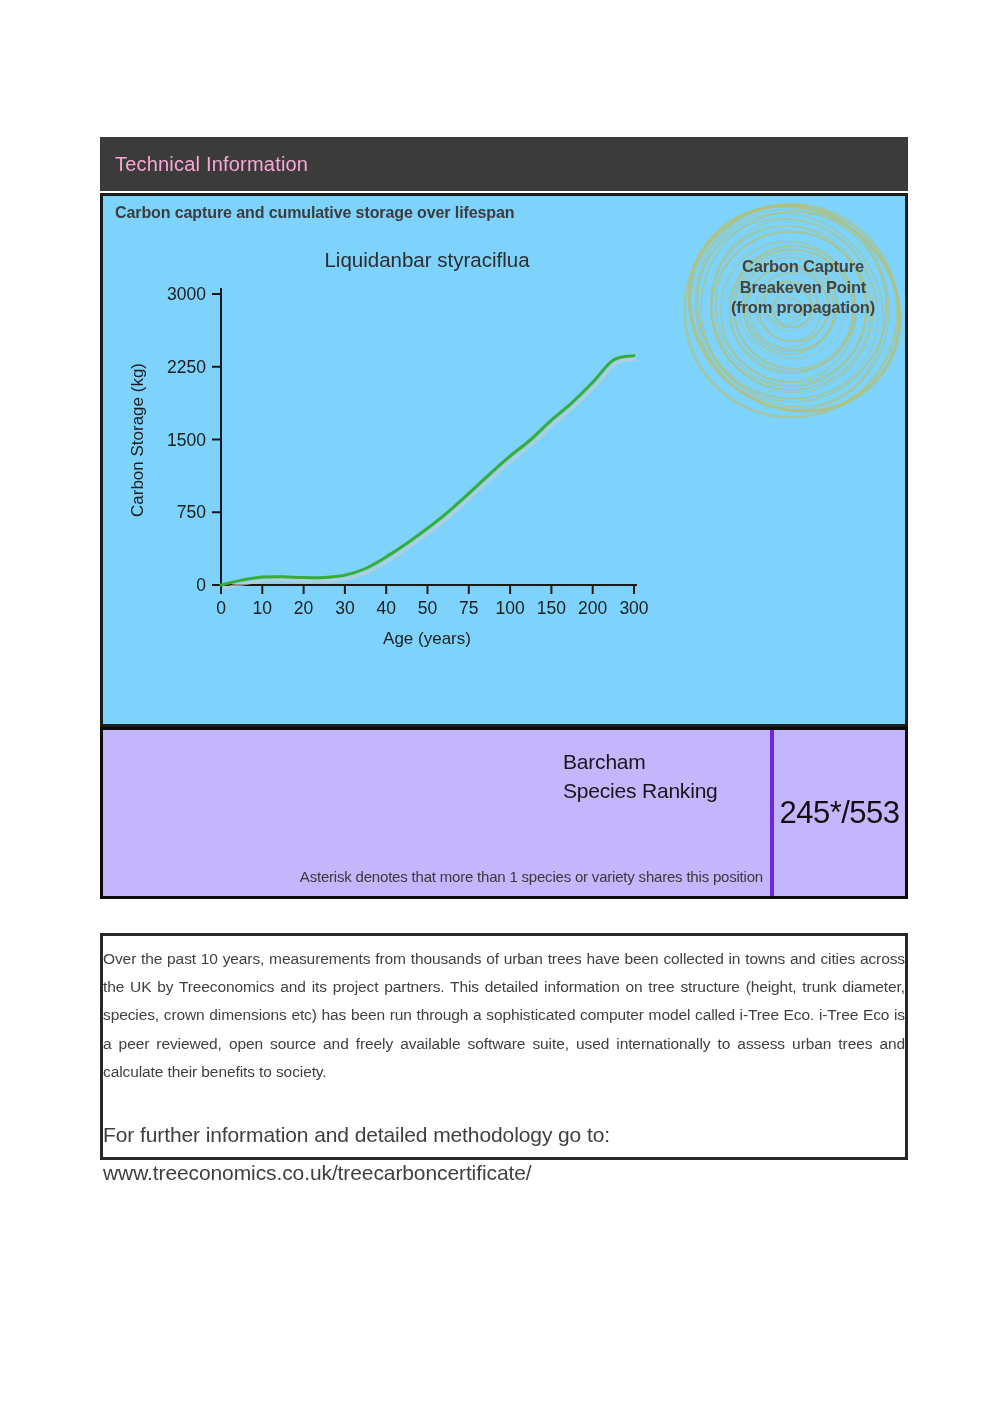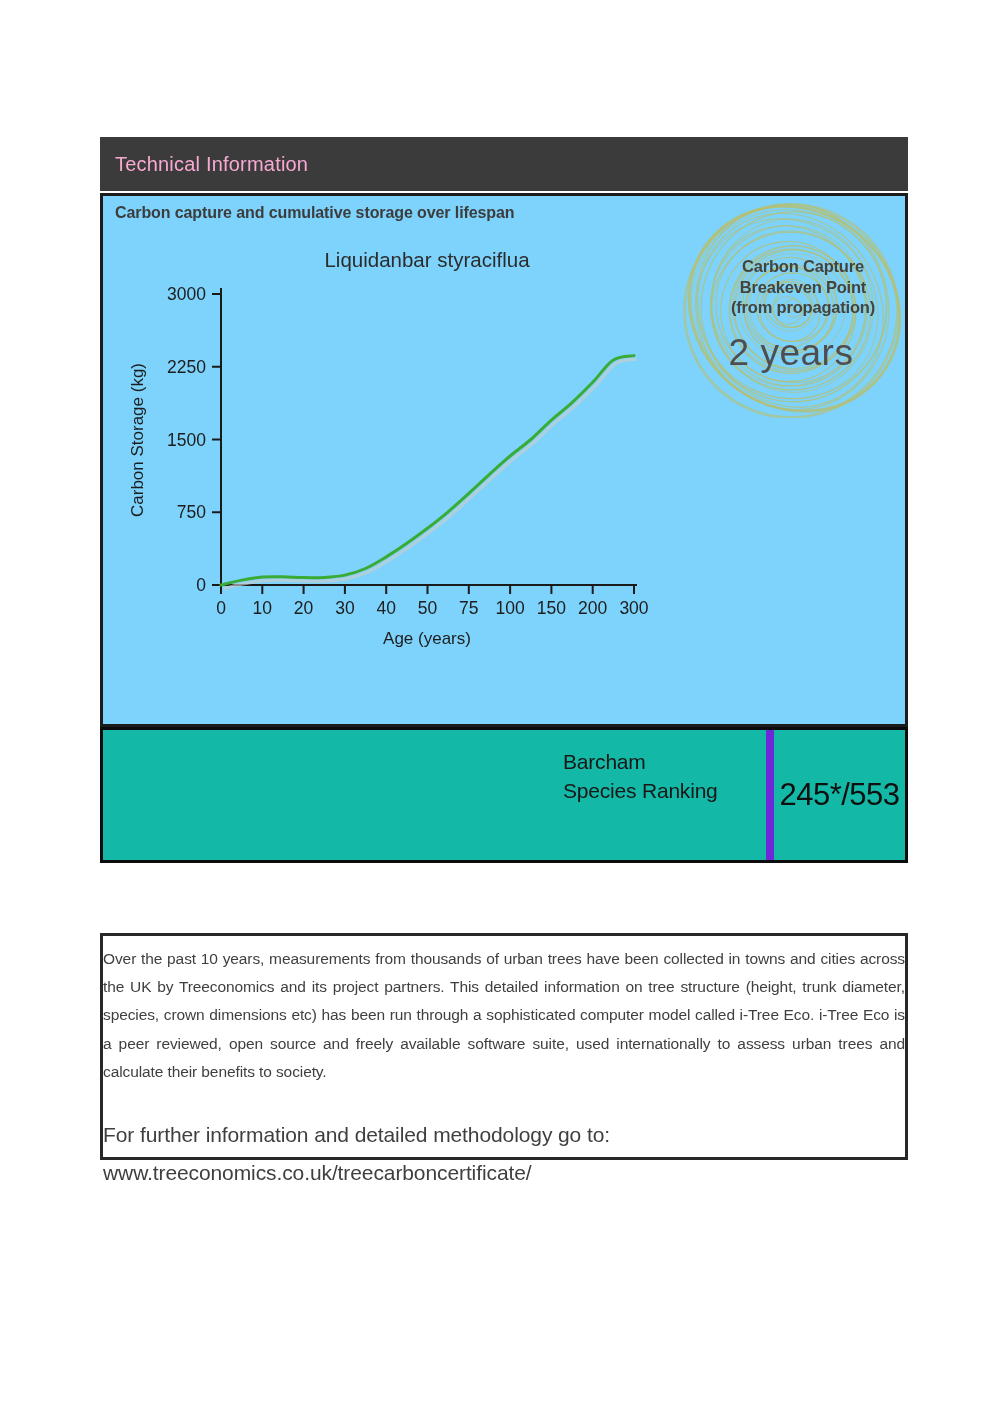--- a/index.html
+++ b/index.html
@@ -22,26 +22,26 @@
   .rings{position:absolute;left:577px;top:4px;width:222px;height:218px;}
   .rings svg{position:absolute;left:0;top:0;}
   .rings-text{position:absolute;left:0;top:0;width:222px;height:218px;text-align:center;}
   .rings-title{position:absolute;left:12px;top:56px;width:222px;font-size:16.5px;font-weight:bold;
                color:#44443c;line-height:1.25;white-space:pre-line;letter-spacing:-.2px;}
   .rings-value{position:absolute;left:0;top:132px;width:222px;font-size:37px;color:#4e4e50;letter-spacing:.5px;}
 
   .chart-caption{position:absolute;left:12px;top:470px;width:778px;font-size:15.5px;line-height:1.45;
                  color:#3f3f3f;letter-spacing:-.1px;}
 
-  .ranking-box{position:absolute;left:0;top:727px;width:808px;height:136px;background:#14b8a6;
+  .ranking-box{position:absolute;left:0;top:727px;width:808px;height:172px;background:#c4b5fd;
                border:3px solid #0c0c0c;box-sizing:border-box;display:flex;}
   .ranking-left{position:relative;flex:1 1 auto;}
   .ranking-title{position:absolute;left:460px;top:18px;font-size:21px;color:#171717;line-height:1.38;letter-spacing:-.2px;}
   .ranking-note{position:absolute;right:7px;bottom:11px;font-size:15px;color:#3a3a3a;letter-spacing:-.2px;}
-  .ranking-right{flex:0 0 131px;border-left:8px solid #6d28d9;display:flex;align-items:center;
+  .ranking-right{flex:0 0 131px;border-left:4px solid #6d28d9;display:flex;align-items:center;
                  justify-content:center;font-size:31px;color:#0f0f0f;letter-spacing:-.5px;}
 
   .info-box{position:absolute;left:0;top:933px;width:808px;height:227px;background:#fff;
             border:3px solid #282828;box-sizing:border-box;padding:9px 0;}
   .info-paragraph{margin:0;font-size:15.5px;line-height:1.82;text-align:justify;color:#3f3f3f;letter-spacing:-.1px;}
   .info-link-line{margin:30px 0 0 0;font-size:21px;line-height:1.8;color:#3f3f3f;letter-spacing:-.1px;}
   .info-link-line .url{color:#3f3f3f;text-decoration:none;}
 </style>
 </head>
 <body>
@@ -135,32 +135,32 @@
             <ellipse cx="107.8" cy="106.2" rx="24.1" ry="22.1" transform="rotate(25 111 108)" fill="none" stroke="#b7be6c" stroke-width="1.1" stroke-opacity="0.73"></ellipse>
             <ellipse cx="111.7" cy="106.9" rx="19.4" ry="19.0" transform="rotate(62 111 108)" fill="none" stroke="#b7be6c" stroke-width="1.1" stroke-opacity="0.79"></ellipse>
             <ellipse cx="114.0" cy="111.0" rx="13.7" ry="14.9" transform="rotate(99 111 108)" fill="none" stroke="#b7be6c" stroke-width="1.1" stroke-opacity="0.60"></ellipse>
             <ellipse cx="109.5" cy="106.1" rx="8.6" ry="9.4" transform="rotate(136 111 108)" fill="none" stroke="#b7be6c" stroke-width="1.1" stroke-opacity="0.61"></ellipse>
             <ellipse cx="108.4" cy="106.9" rx="2.5" ry="2.4" transform="rotate(173 111 108)" fill="none" stroke="#b7be6c" stroke-width="1.1" stroke-opacity="0.79"></ellipse>
           </svg>
         <div class="rings-text">
           <div class="rings-title">Carbon Capture
 Breakeven Point
 (from propagation)</div>
-          <div class="rings-value">2 years</div>
         </div>
       </div>
 
     </section>
 
     <section class="ranking-box">
       <div class="ranking-left">
         <div class="ranking-title">
           <div>Barcham</div>
           <div>Species Ranking</div>
         </div>
+        <div class="ranking-note">Asterisk denotes that more than 1 species or variety shares this position</div>
       </div>
       <div class="ranking-right">245*/553</div>
     </section>
 
 
     <section class="info-box">
       <p class="info-paragraph">Over the past 10 years, measurements from thousands of urban trees have been collected in towns and cities across the UK by Treeconomics and its project partners. This detailed information on tree structure (height, trunk diameter, species, crown dimensions etc) has been run through a sophisticated computer model called i-Tree Eco. i-Tree Eco is a peer reviewed, open source and freely available software suite, used internationally to assess urban trees and calculate their benefits to society.</p>
       <p class="info-link-line"><span>For further information and detailed methodology go to: </span><span class="url">www.treeconomics.co.uk/treecarboncertificate/</span></p>
     </section>
 

